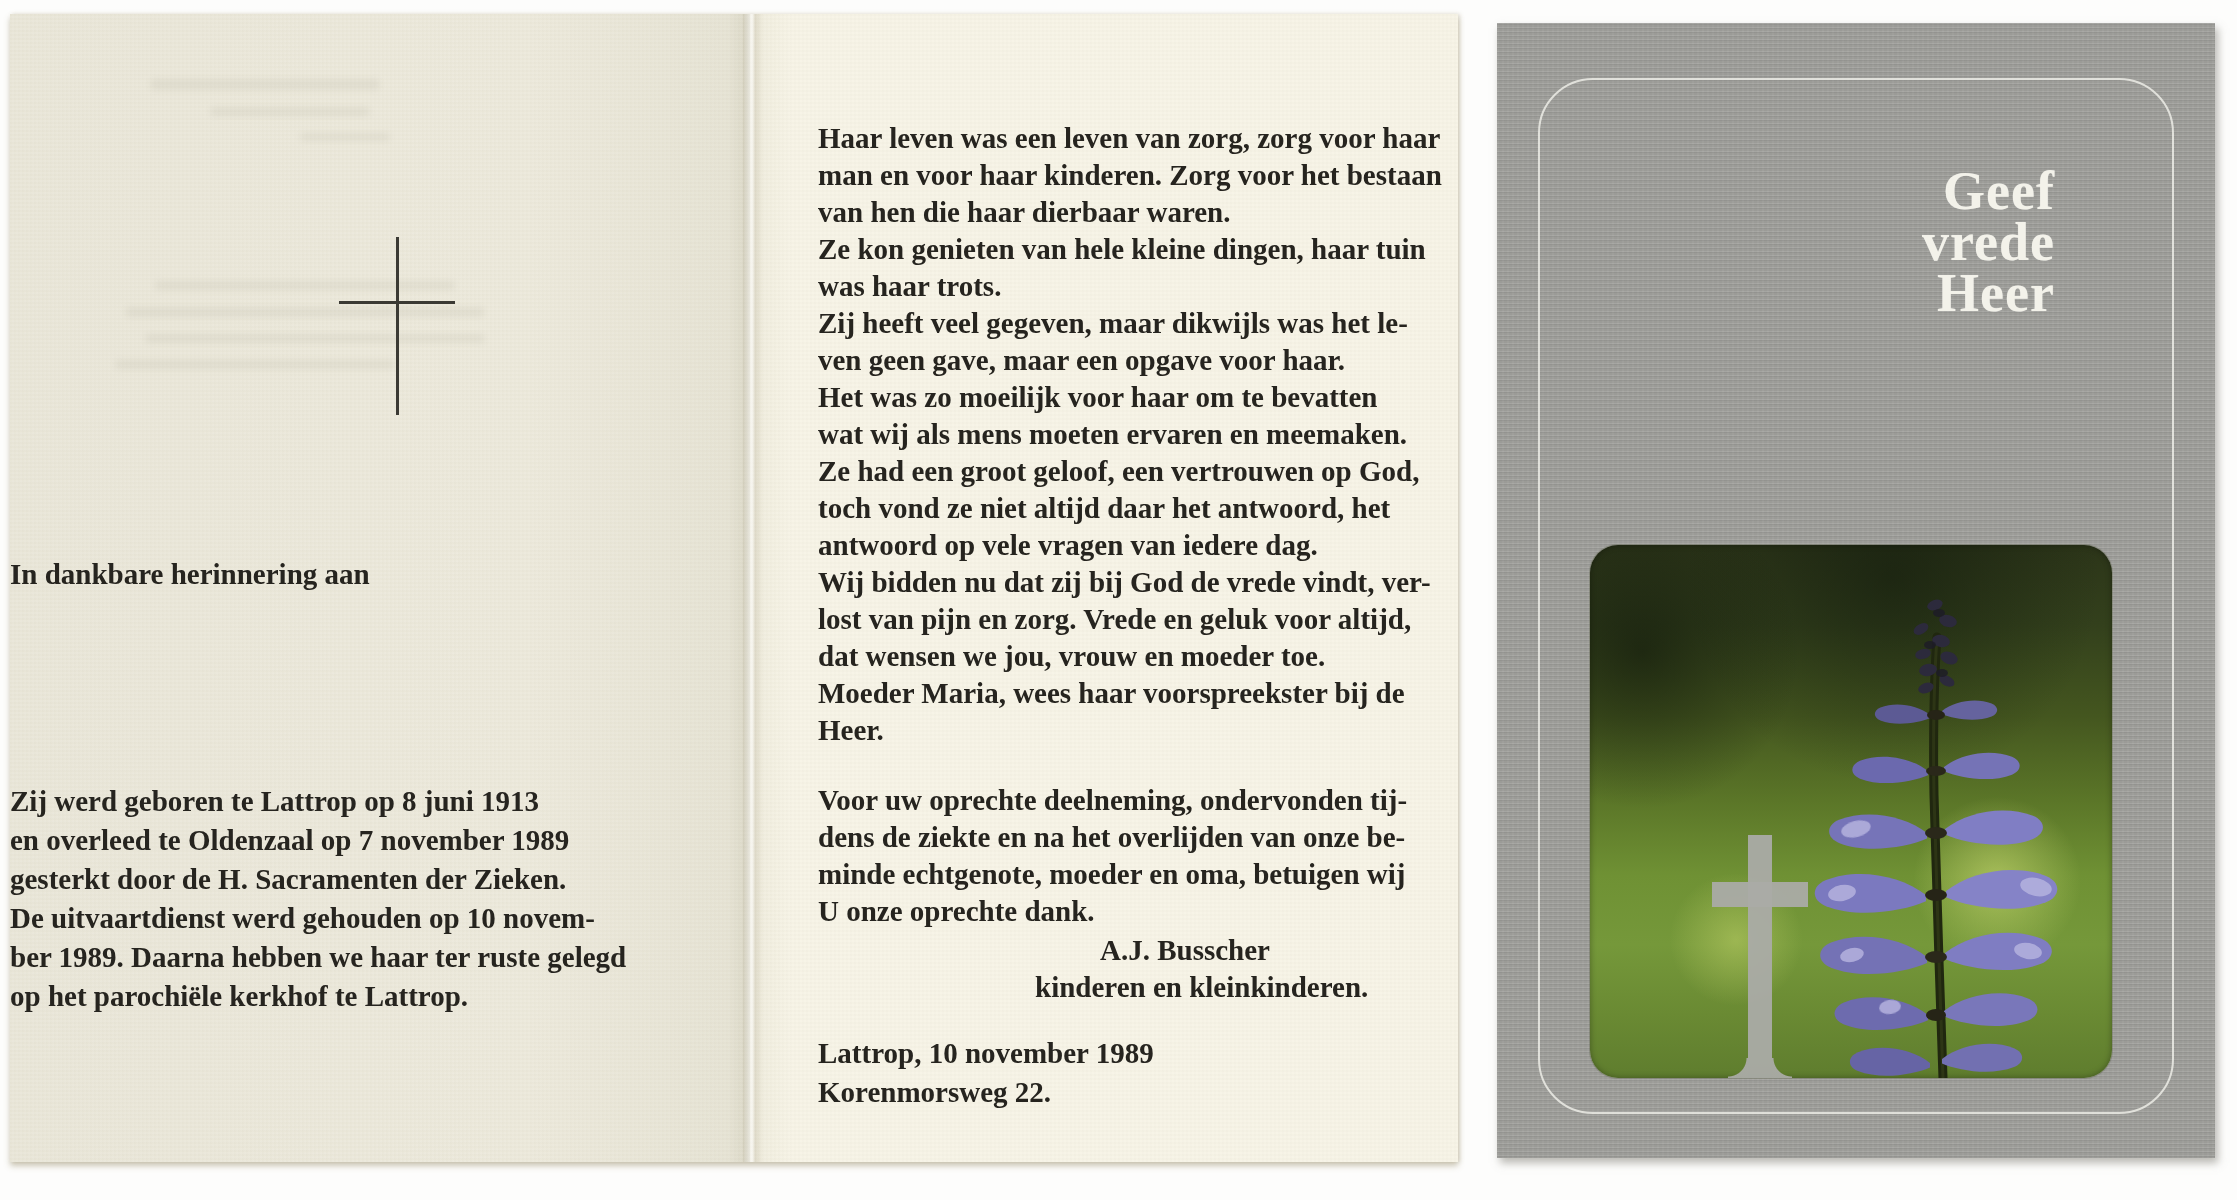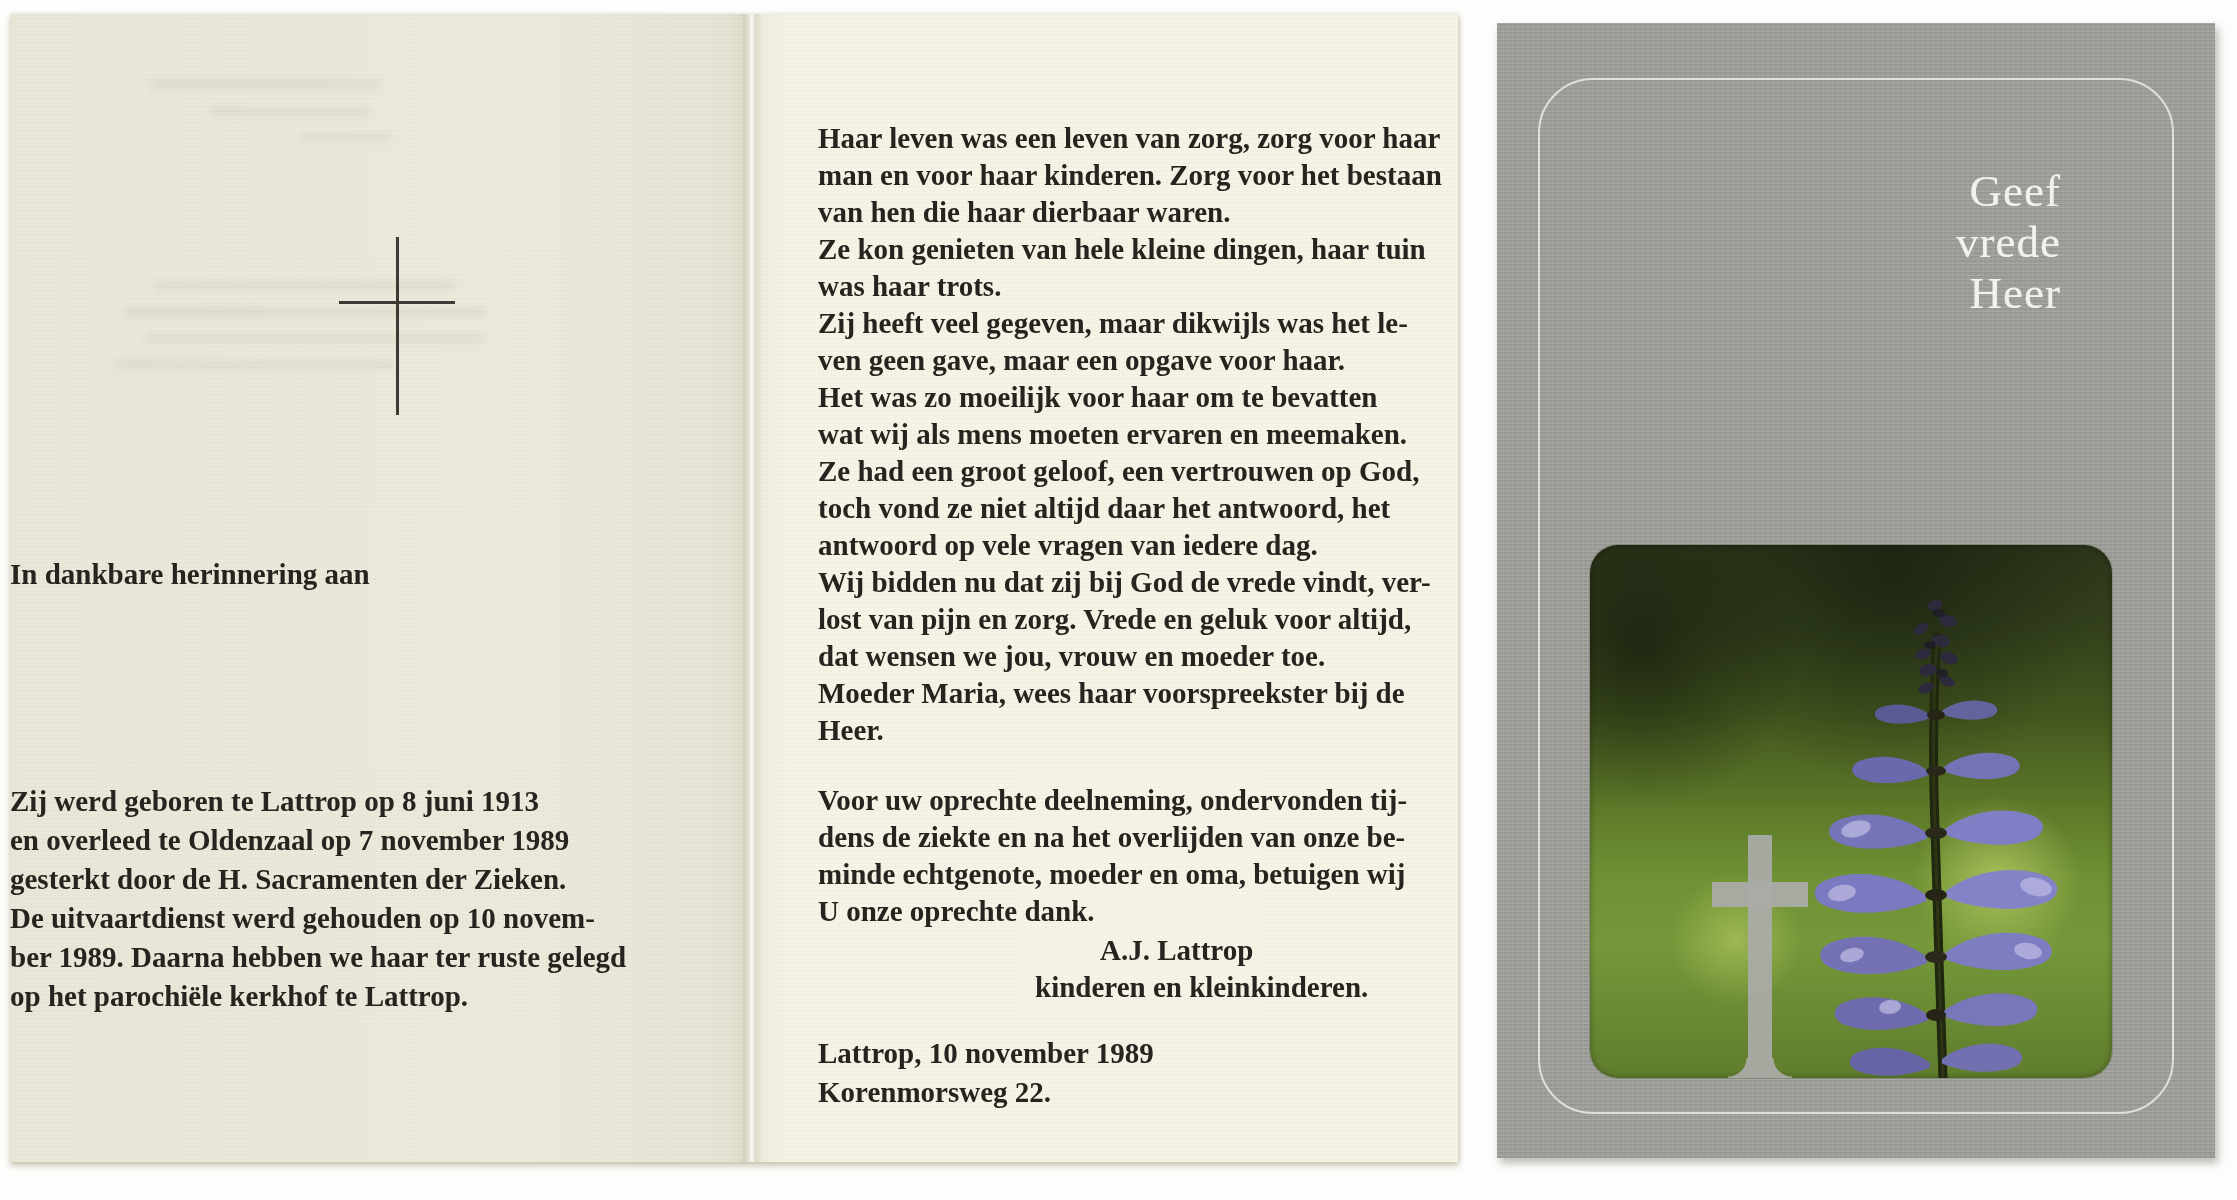--- a/index.html
+++ b/index.html
@@ -43,22 +43,22 @@
 
   
   .cover-card{position:absolute;left:1497px;top:23px;width:718px;height:1135px;
     background-color:#9b9b97;
     background-image:
       repeating-linear-gradient(180deg,rgba(255,255,255,.10) 0 1px,rgba(0,0,0,.05) 1px 2px,rgba(255,255,255,0) 2px 4px),
       repeating-linear-gradient(90deg,rgba(255,255,255,.04) 0 2px,rgba(0,0,0,0) 2px 5px);
     box-shadow:3px 5px 8px rgba(120,118,108,.5);}
   .cover-border{position:absolute;left:41px;top:55px;width:632px;height:1032px;
     border:2px solid rgba(243,243,237,.78);border-radius:55px;}
-  .cover-title{position:absolute;top:143px;right:154px;text-align:right;
-    color:#f3f2ea;font-size:45px;line-height:51px;font-weight:400;
+  .cover-title{position:absolute;top:143px;right:160px;text-align:right;
+    color:#f3f2ea;font-size:54px;line-height:51px;font-weight:700;
     letter-spacing:1px;white-space:pre;text-shadow:0 0 1px rgba(255,255,255,.4);}
 
   
   .cover-photo{position:absolute;left:93px;top:522px;width:522px;height:533px;
     border-radius:28px;overflow:hidden;
     background:
       radial-gradient(circle 120px at 78% 63%,rgba(214,228,122,.55),rgba(214,228,122,0) 70%),
       radial-gradient(circle 95px at 28% 74%,rgba(205,220,112,.45),rgba(205,220,112,0) 70%),
       radial-gradient(circle 210px at 10% 20%,rgba(10,16,8,.55),rgba(10,16,8,0) 75%),
       radial-gradient(circle 260px at 58% 6%,rgba(12,20,10,.5),rgba(12,20,10,0) 80%),
@@ -126,21 +126,21 @@
 antwoord op vele vragen van iedere dag.
 Wij bidden nu dat zij bij God de vrede vindt, ver-
 lost van pijn en zorg. Vrede en geluk voor altijd,
 dat wensen we jou, vrouw en moeder toe.
 Moeder Maria, wees haar voorspreekster bij de
 Heer.</div>
     <div class="lines thanks">Voor uw oprechte deelneming, ondervonden tij-
 dens de ziekte en na het overlijden van onze be-
 minde echtgenote, moeder en oma, betuigen wij
 U onze oprechte dank.</div>
-    <div class="sig-name">A.J. Lattrop</div>
+    <div class="sig-name">A.J. Busscher</div>
     <div class="sig-family">kinderen en kleinkinderen.</div>
     <div class="lines closing">Lattrop, 10 november 1989
 Korenmorsweg 22.</div>
   </div>
 </div>
 
 <div class="cover-card">
   <div class="cover-border"></div>
   <div class="cover-title lines">Geef
 vrede

